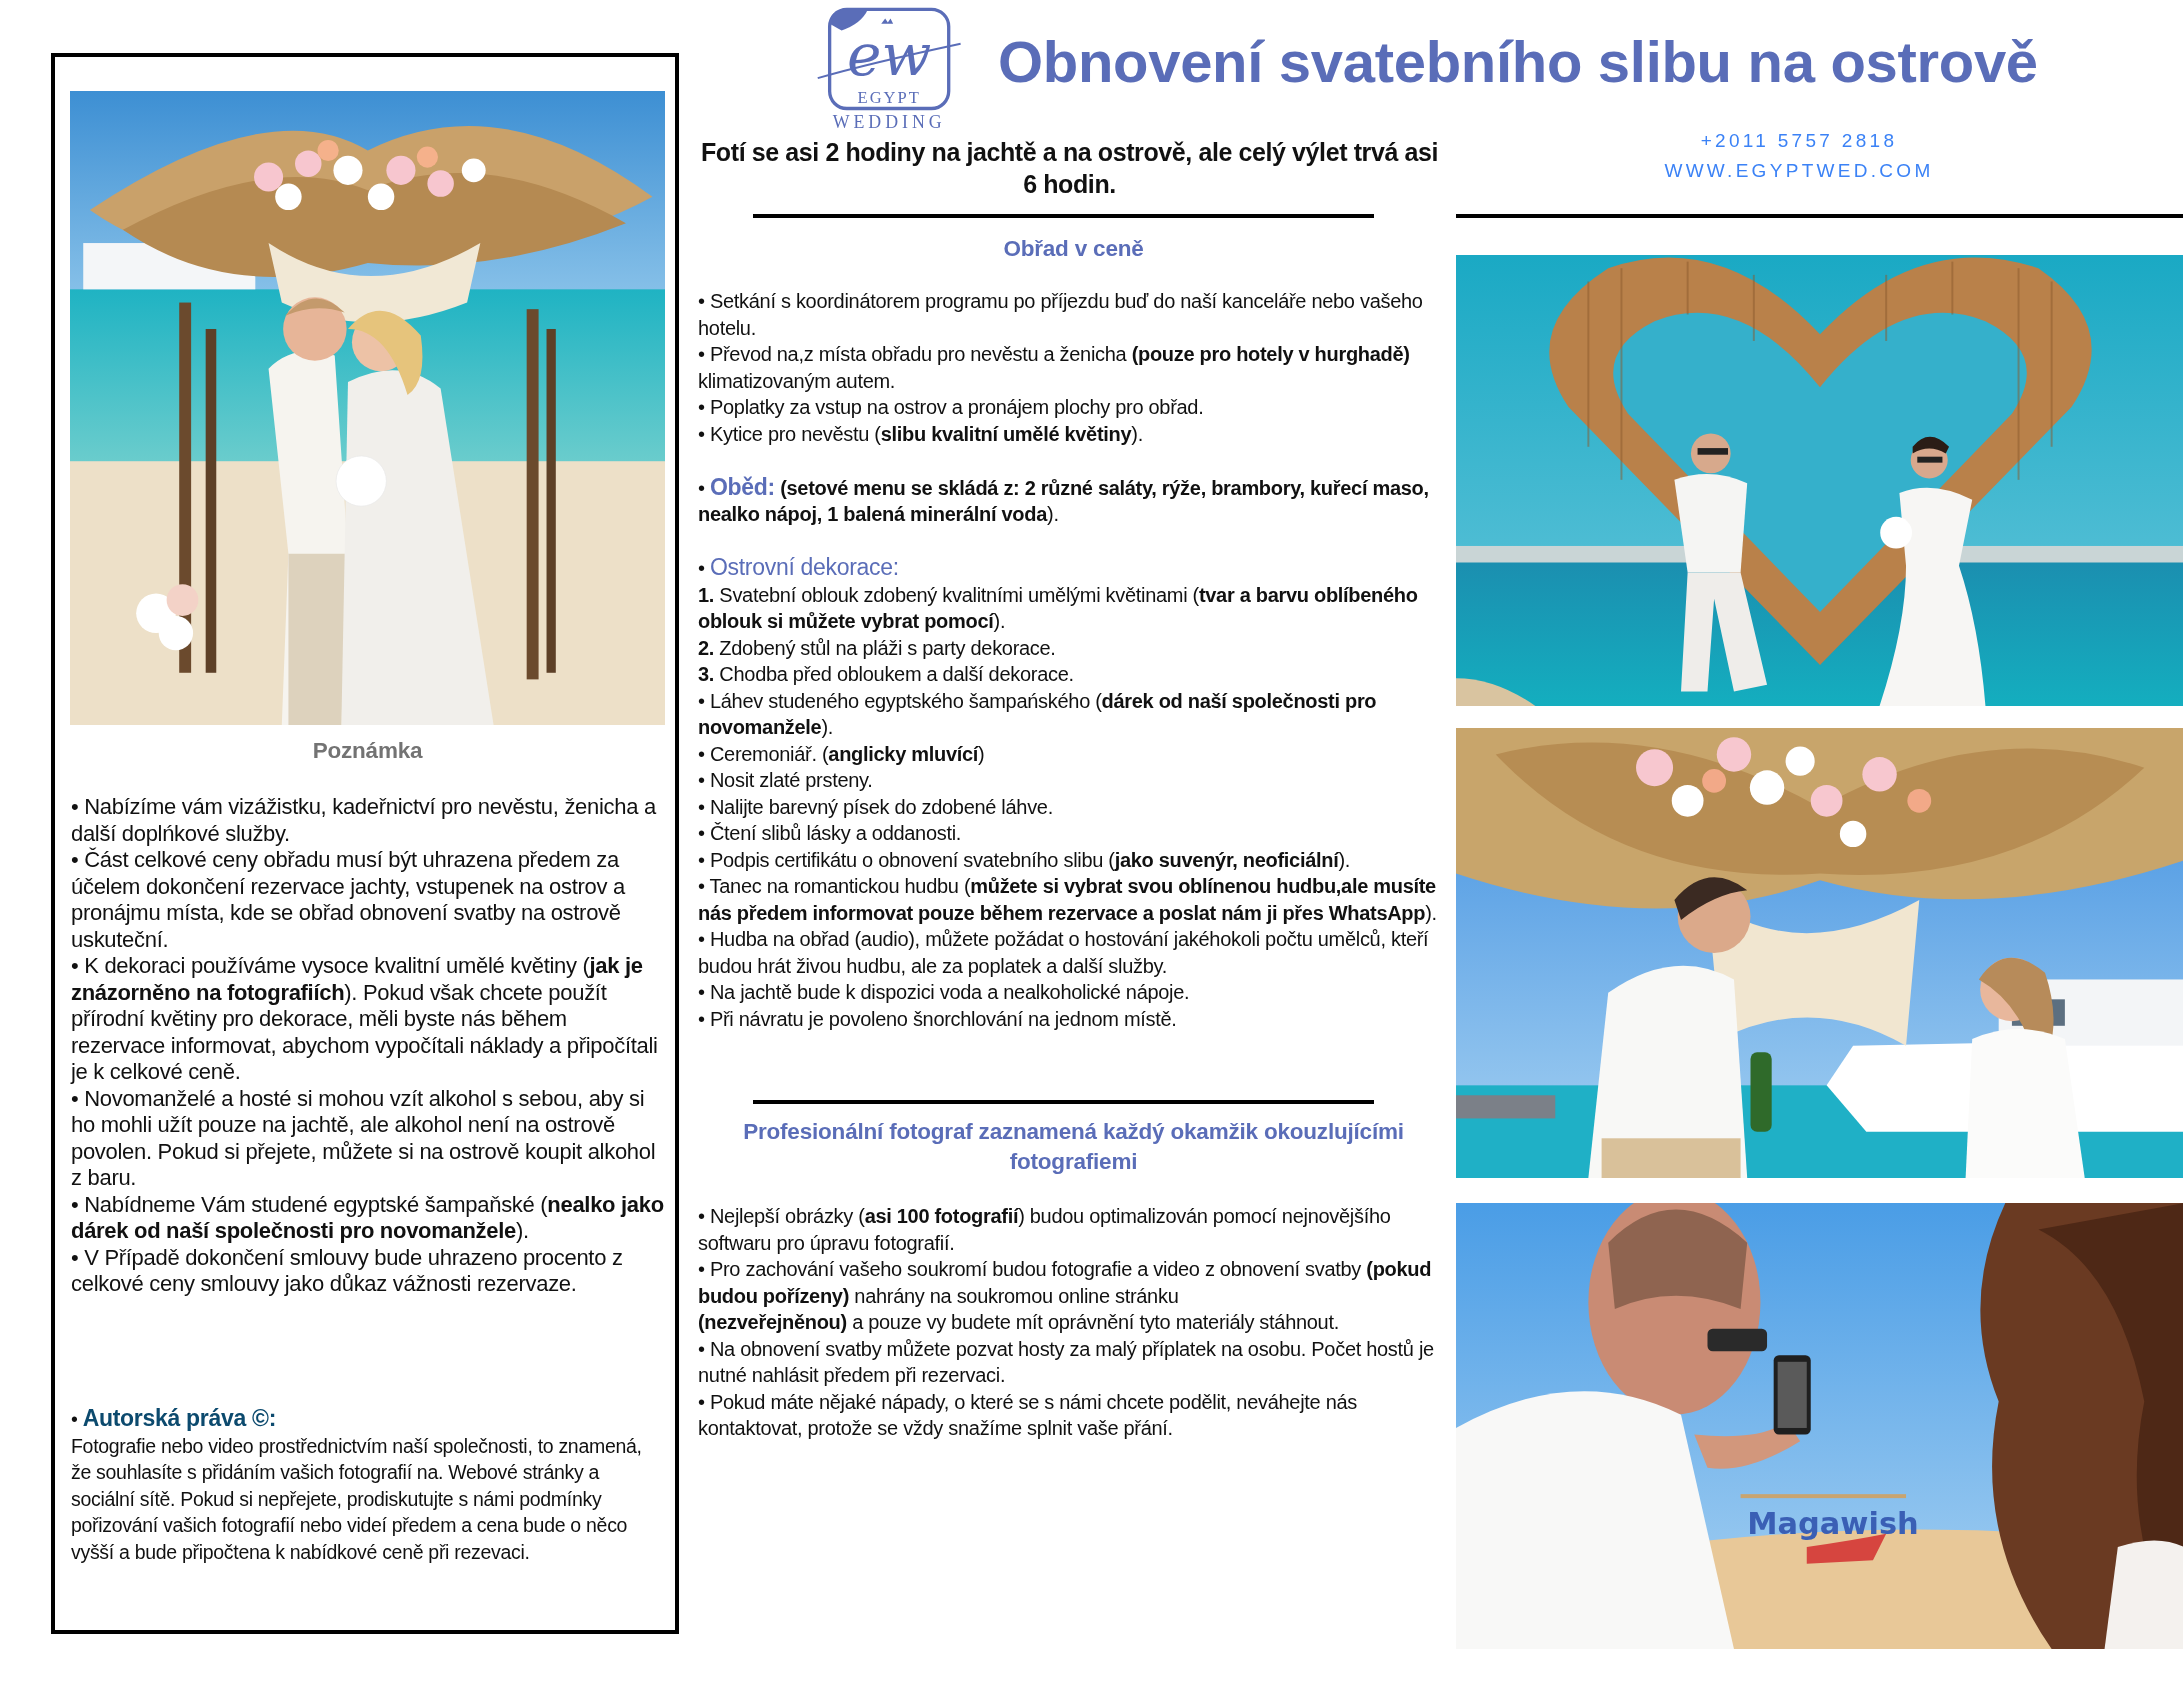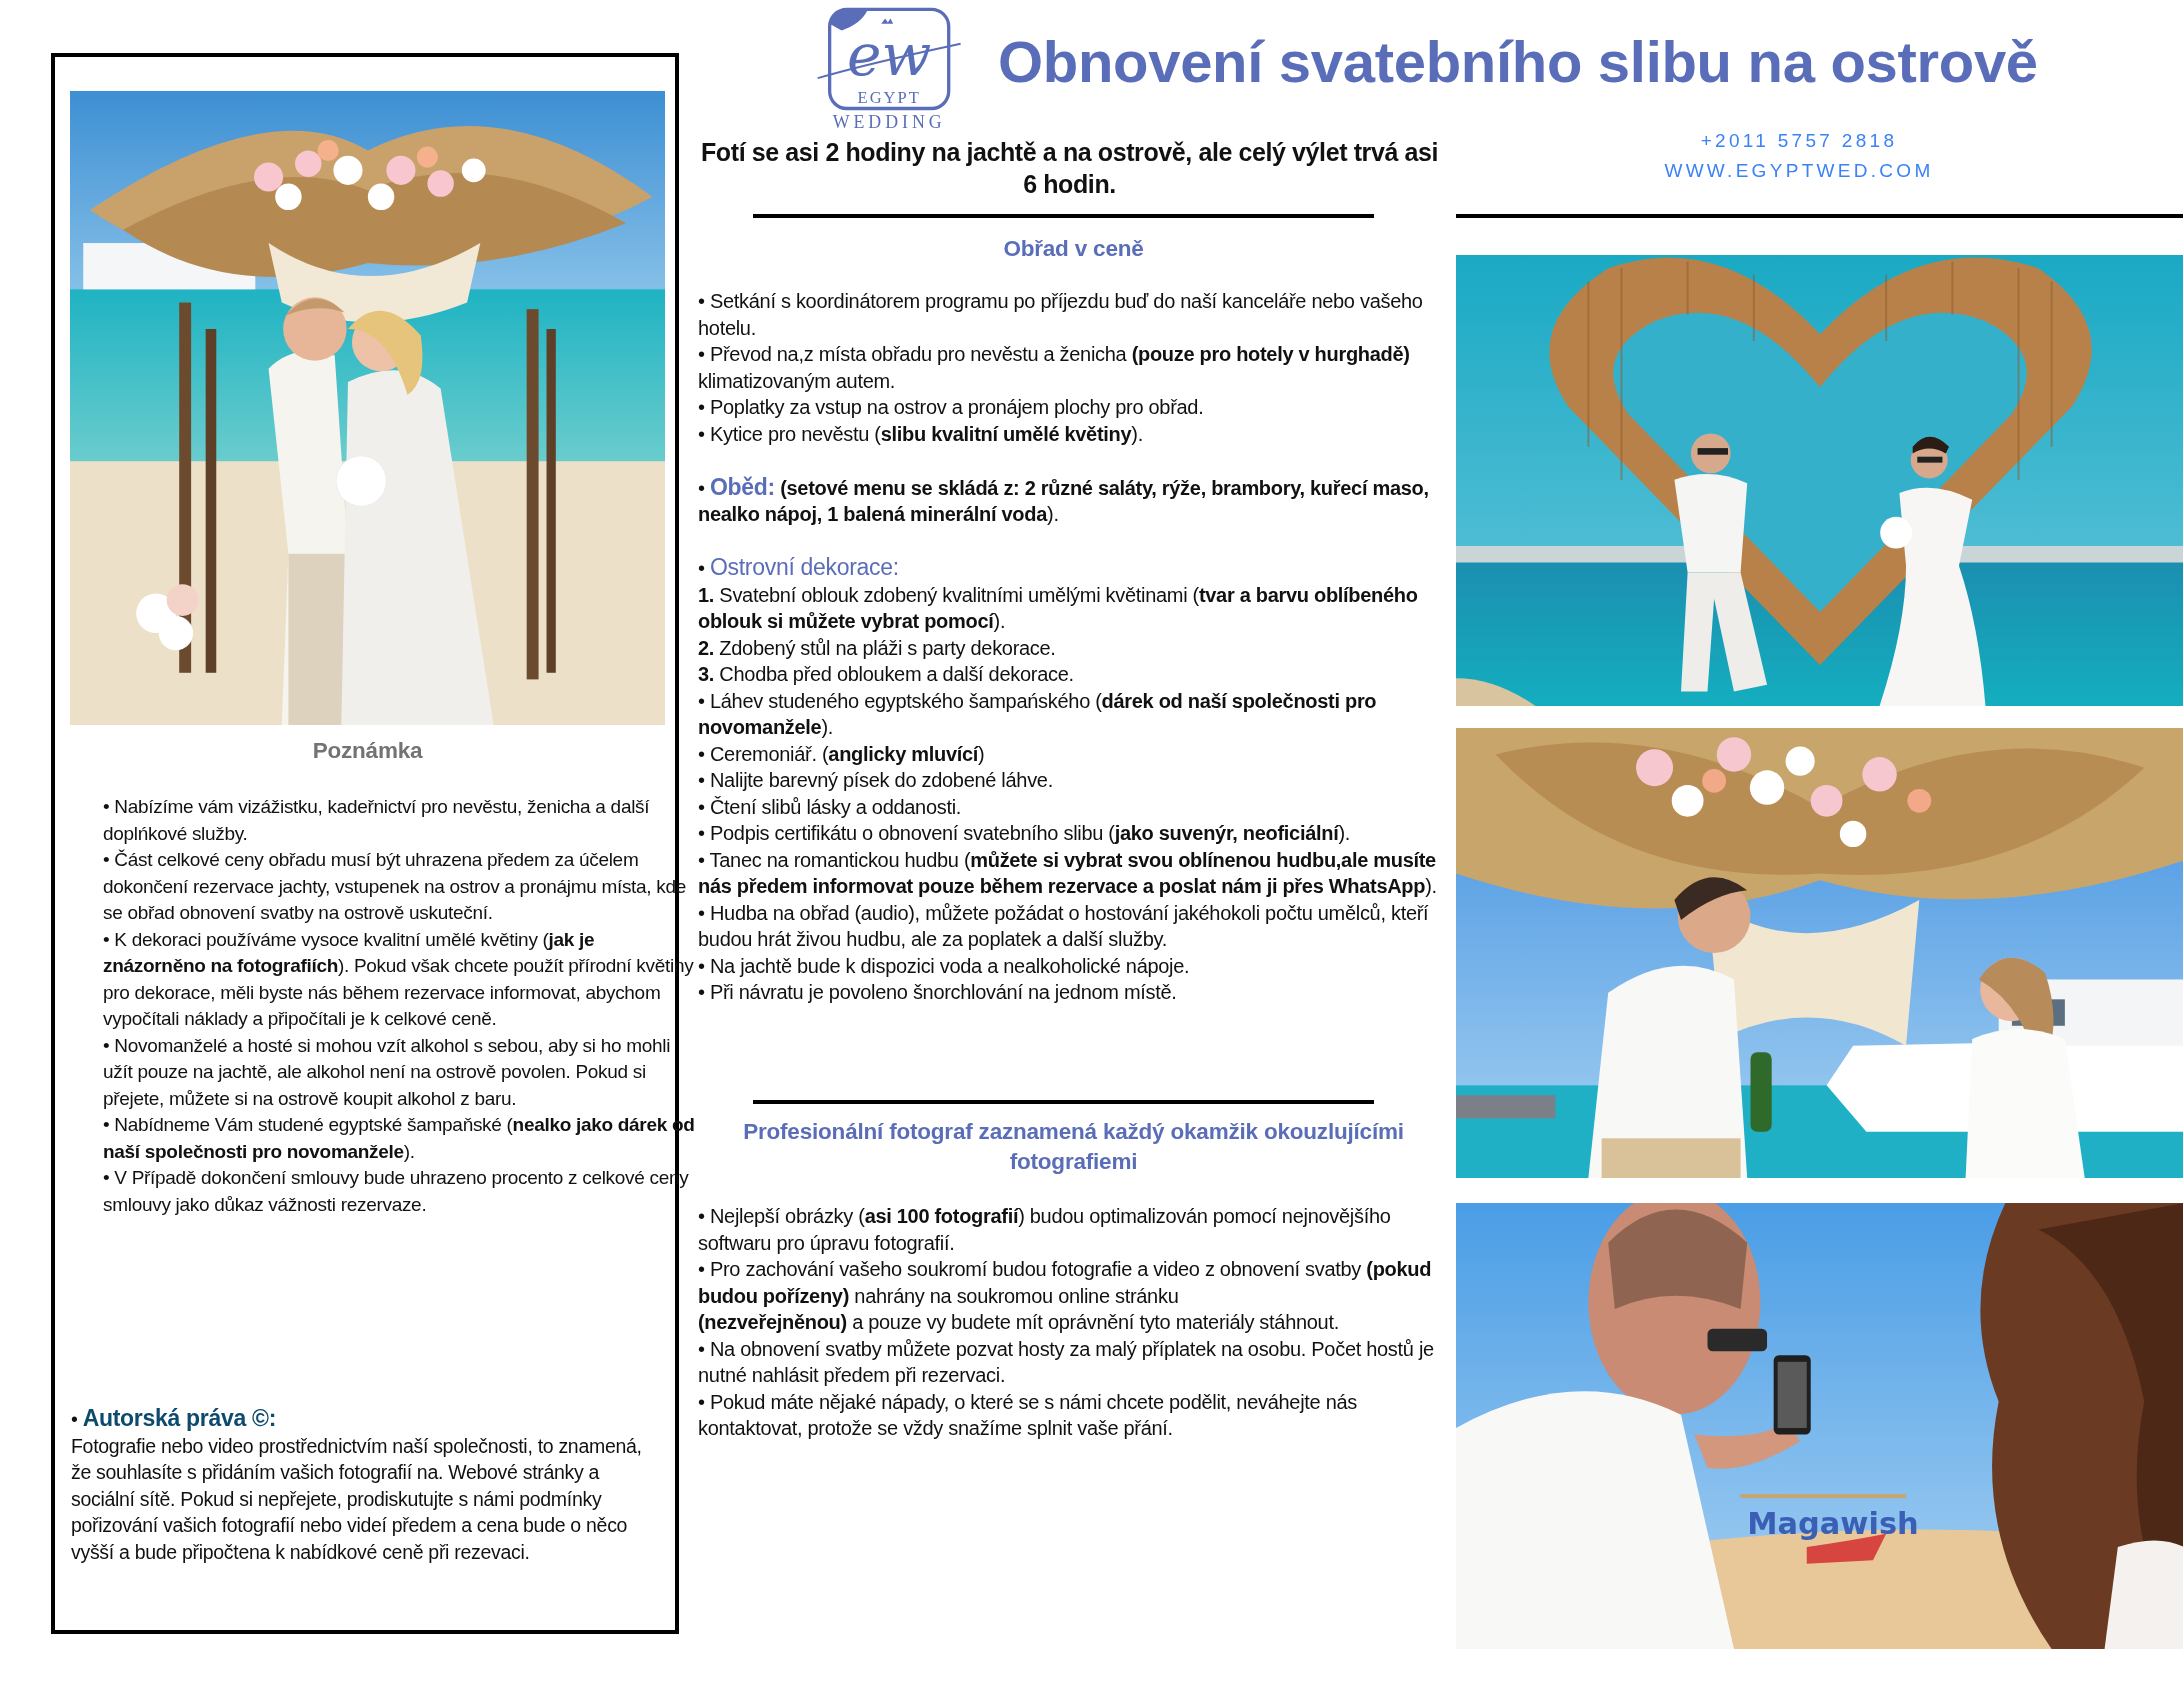--- a/index.html
+++ b/index.html
@@ -8,21 +8,21 @@
 
   .abs { position: absolute; }
 
   
   .left-frame { left: 51px; top: 53px; width: 628px; height: 1581px; border: 4px solid #000; background: #fff; }
   .photo { overflow: hidden; }
   .photo svg { display: block; width: 100%; height: 100%; }
   .left-photo { left: 70px; top: 91px; width: 595px; height: 634px; }
 
   .note-heading { left: 70px; top: 738px; width: 595px; text-align: center; font-size: 22.5px; color: #737373; font-weight: bold; letter-spacing: -0.2px; }
-  .note-body { left: 71px; top: 794px; width: 595px; font-size: 19px; line-height: 26.5px; letter-spacing: -0.3px; margin-left: 32px; }
+  .note-body { left: 71px; top: 794px; width: 595px; font-size: 22px; line-height: 26.5px; letter-spacing: -0.3px; }
   .note-body p { margin: 0; }
   .copyright { left: 71px; top: 1405px; width: 595px; font-size: 19.5px; line-height: 26.5px; letter-spacing: -0.3px; }
   .copyright .head { color: #0c4a6e; font-size: 23px; font-weight: bold; }
 
   b, .bold { font-weight: bold; }
 
   
   .logo { left: 815px; top: 4px; width: 149px; height: 127px; }
   .title { left: 998px; top: 28px; font-size: 58px; font-weight: bold; color: #5a6db8; letter-spacing: -0.3px; white-space: nowrap; }
   .subtitle { left: 681px; top: 136px; width: 777px; text-align: center; font-size: 25px; font-weight: bold; line-height: 32px; letter-spacing: -0.4px; }
@@ -169,20 +169,21 @@
   <p>• <span class="accent">Oběd:</span><b> (setové menu se skládá z: 2 různé saláty, rýže, brambory, kuřecí maso, nealko nápoj, 1 balená minerální voda</b><span>).</span></p>
 
   <div class="gap"></div>
 
   <p>• <span class="accent" style="font-weight:normal">Ostrovní dekorace:</span></p>
   <p><b>1.</b><span> Svatební oblouk zdobený kvalitními umělými květinami (</span><b>tvar a barvu oblíbeného oblouk si můžete vybrat pomocí</b><span>).</span></p>
   <p><b>2.</b><span> Zdobený stůl na pláži s party dekorace.</span></p>
   <p><b>3.</b><span> Chodba před obloukem a další dekorace.</span></p>
   <p><span>• Láhev studeného egyptského šampańského (</span><b>dárek od naší společnosti pro novomanžele</b><span>).</span></p>
   <p><span>• Ceremoniář. (</span><b>anglicky mluvící</b><span>)</span></p>
+  <p><span>• Nosit zlaté prsteny.</span></p>
   <p><span>• Nalijte barevný písek do zdobené láhve.</span></p>
   <p><span>• Čtení slibů lásky a oddanosti.</span></p>
   <p><span>• Podpis certifikátu o obnovení svatebního slibu (</span><b>jako suvenýr, neoficiální</b><span>).</span></p>
   <p><span>• Tanec na romantickou hudbu (</span><b>můžete si vybrat svou oblínenou hudbu,ale musíte nás předem informovat pouze během rezervace a poslat nám ji přes WhatsApp</b><span>).</span></p>
   <p><span>• Hudba na obřad (audio), můžete požádat o hostování jakéhokoli počtu umělců, kteří budou hrát živou hudbu, ale za poplatek a další služby.</span></p>
   <p><span>• Na jachtě bude k dispozici voda a nealkoholické nápoje.</span></p>
   <p><span>• Při návratu je povoleno šnorchlování na jednom místě.</span></p>
 </div>
 
 <div class="abs rule rule-2"></div>

